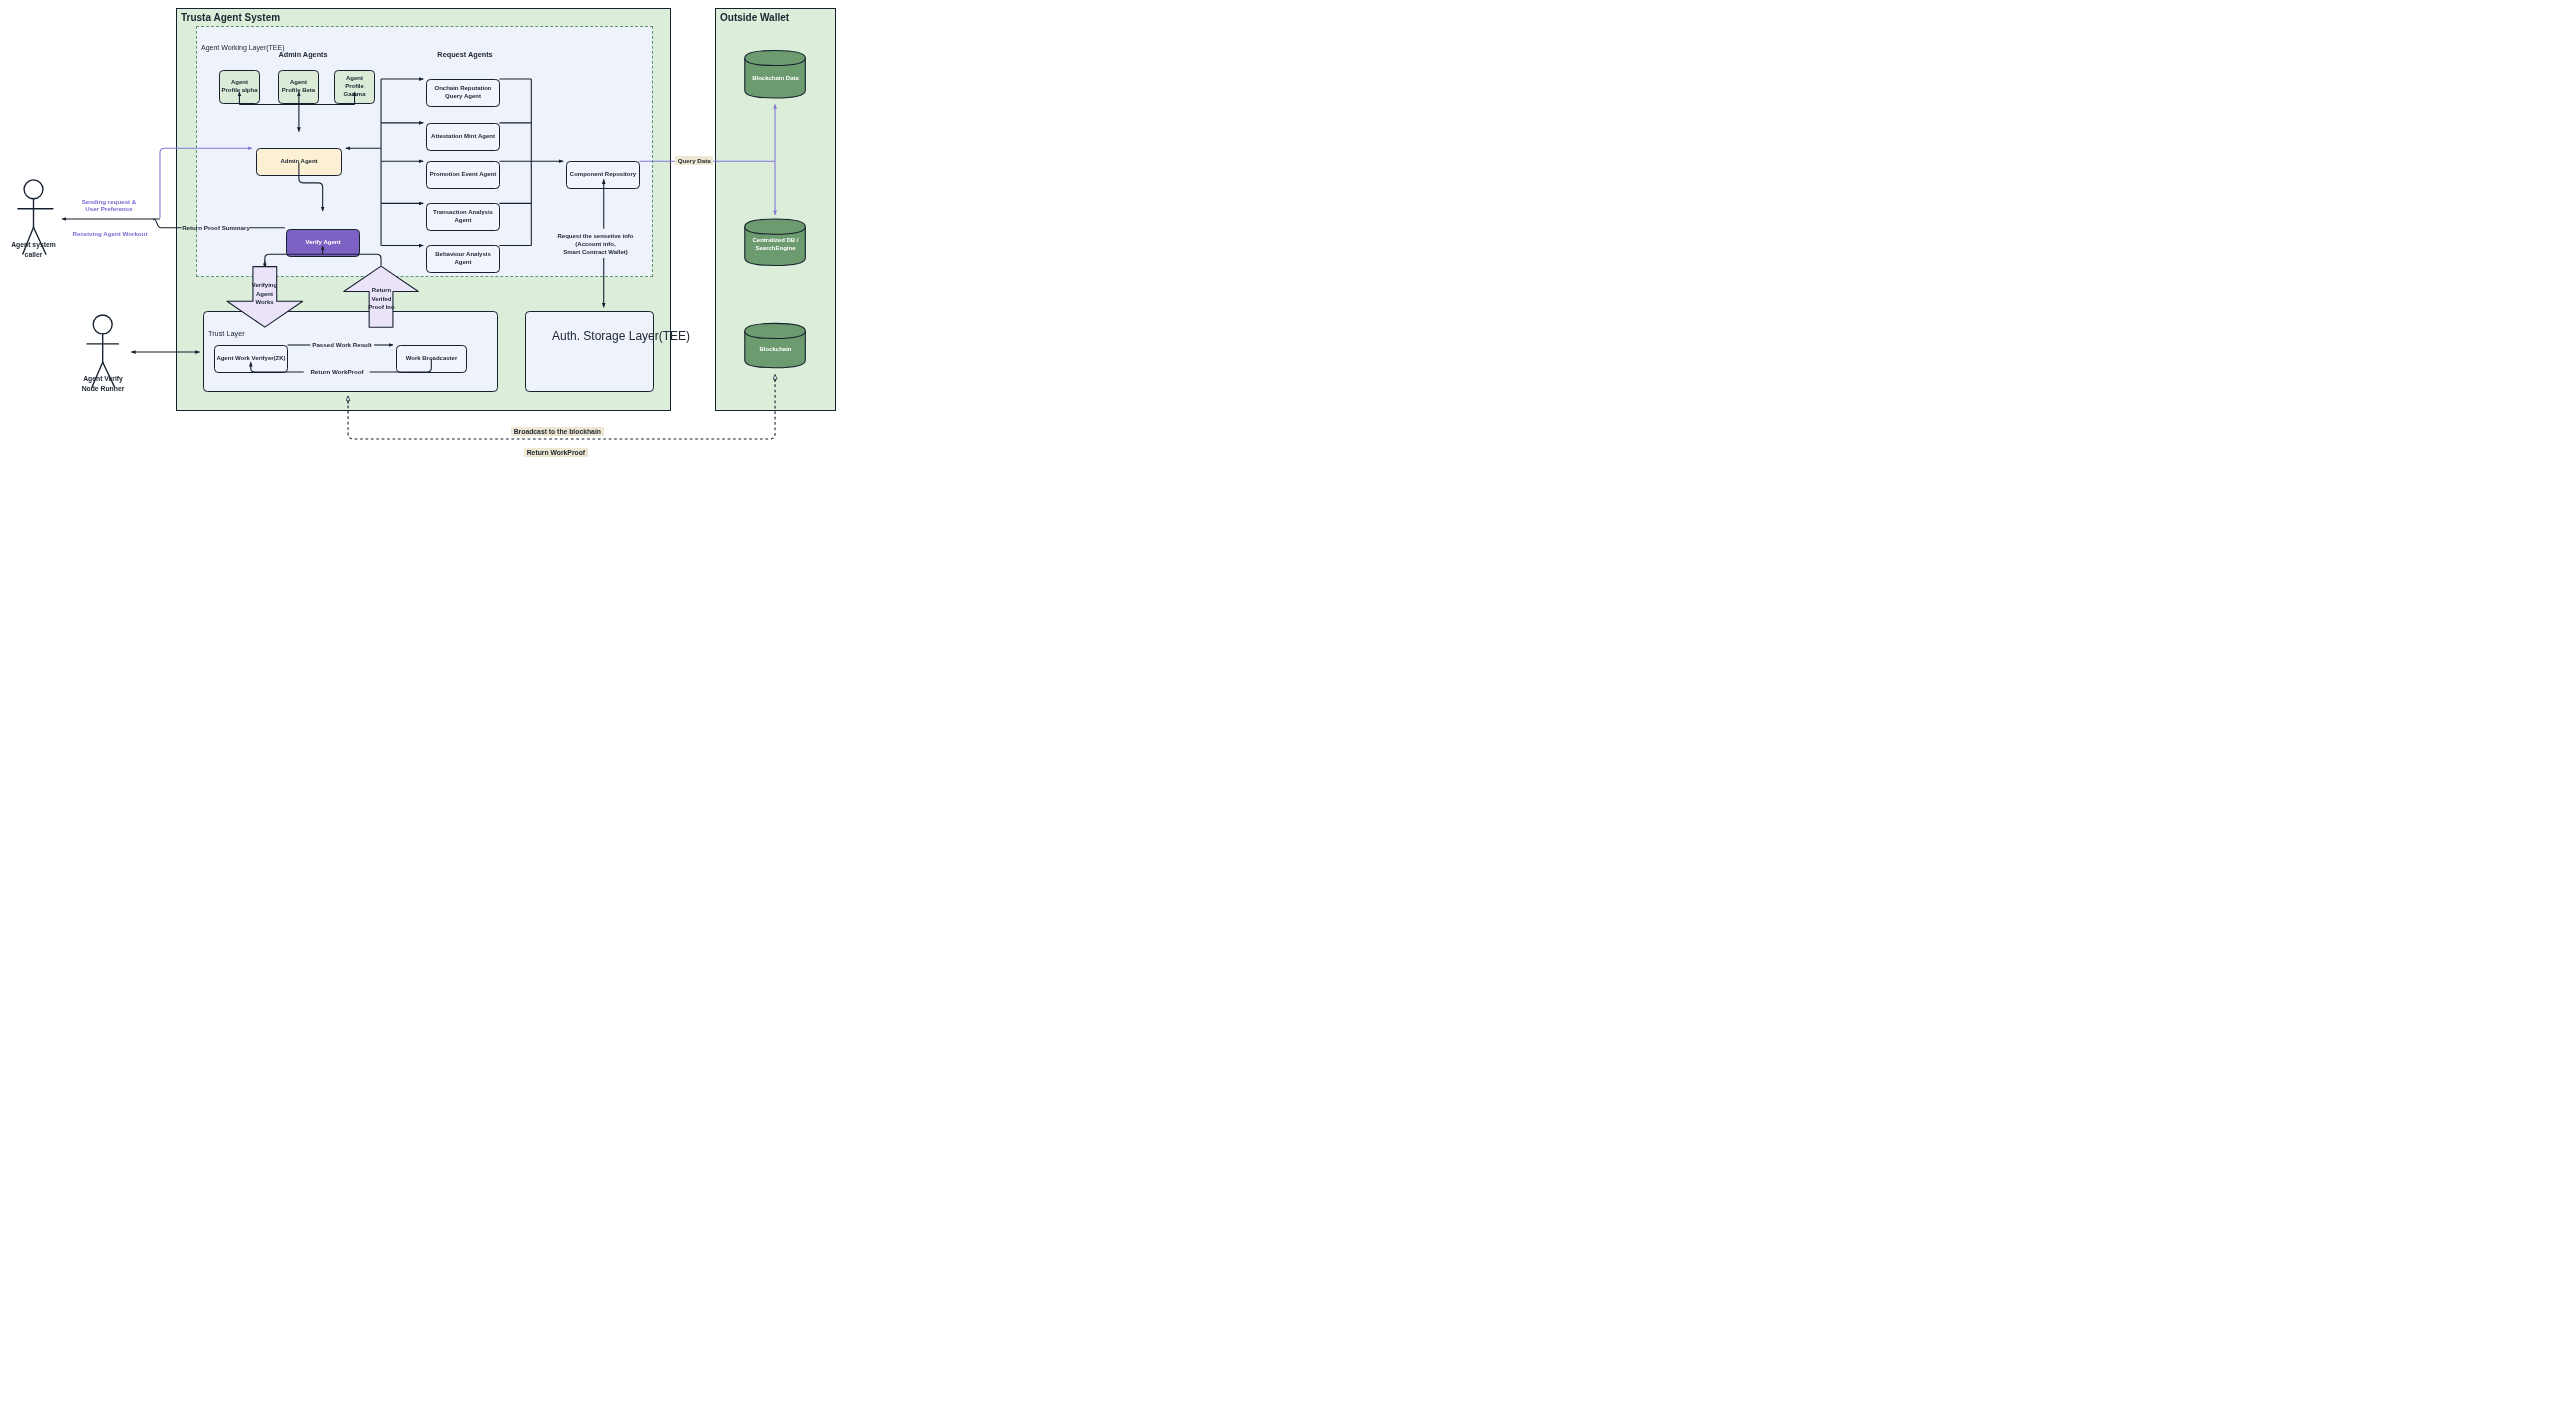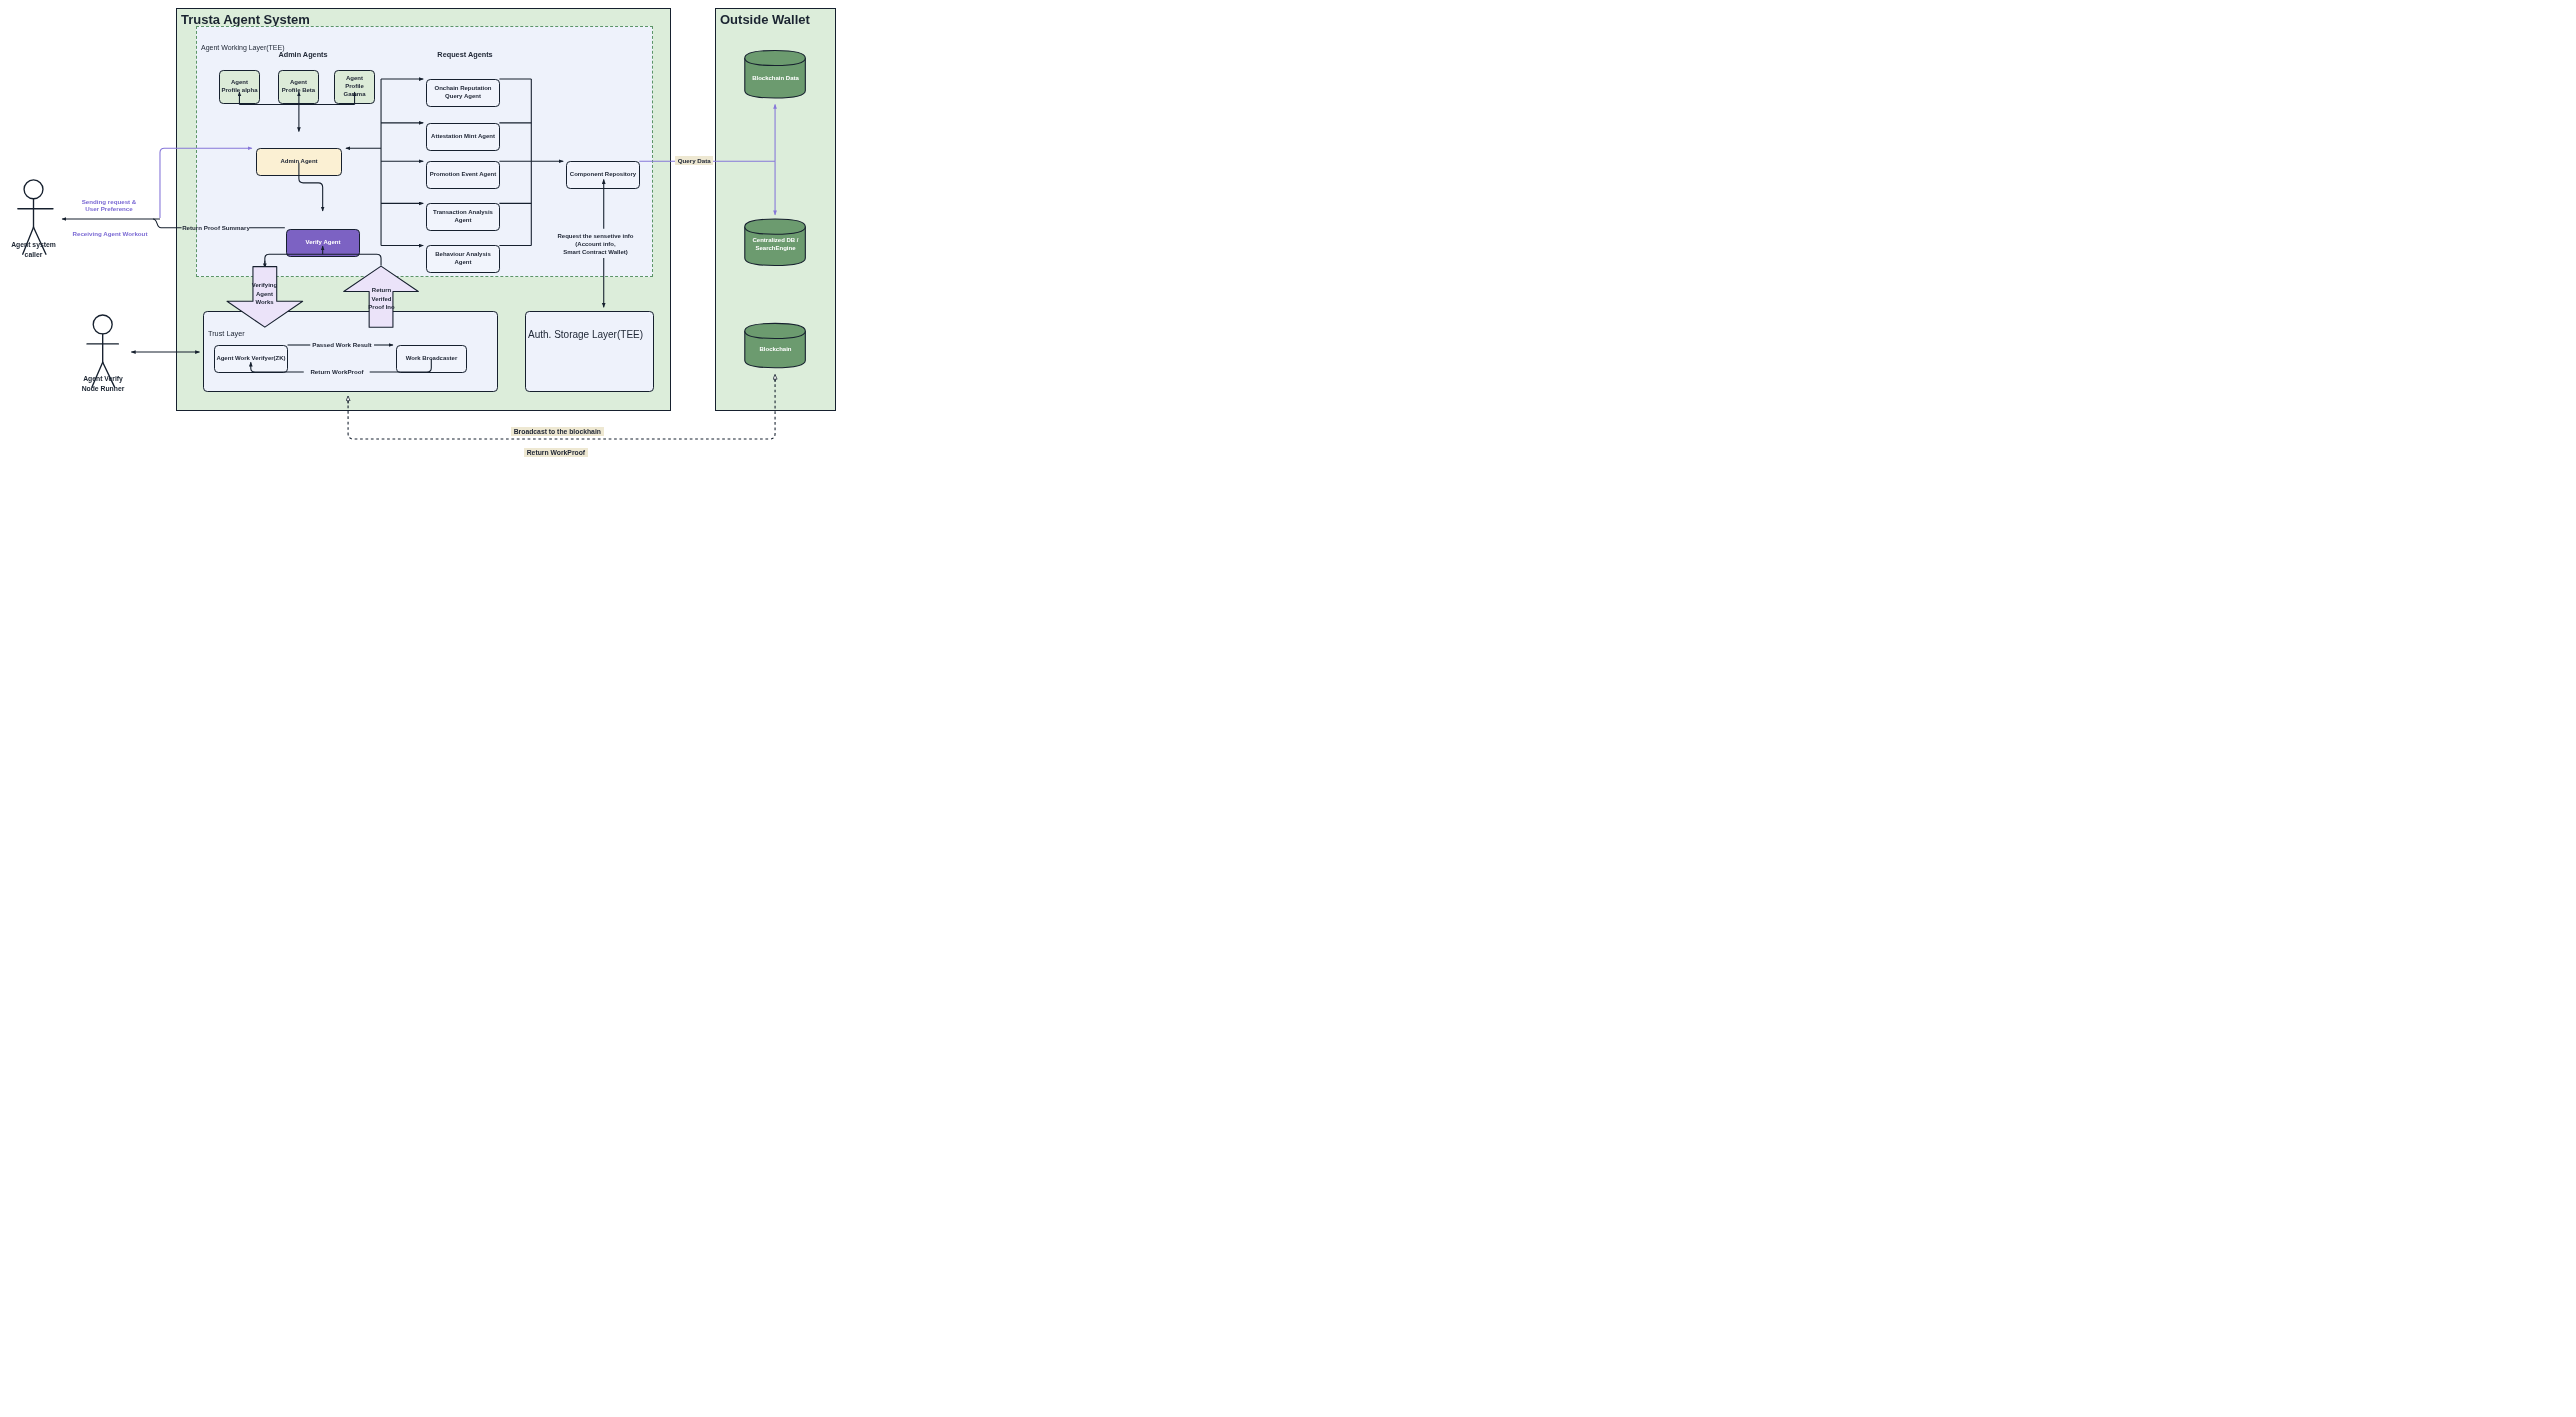--- a/index.html
+++ b/index.html
@@ -1,19 +1,19 @@
 <!DOCTYPE html>
 <html style="font-size:8.7px"><head>
 <meta charset="utf-8">
 <style>
   html,body{margin:0;padding:0;background:#ffffff;font-family:"Liberation Sans",sans-serif;}
   #stage{position:relative;width:841px;height:463px;background:#ffffff;overflow:hidden;
          font-family:"Liberation Sans",sans-serif;color:#1d2433;}
   .container{position:absolute;border:1.4px solid #16202e;background:#dcedda;box-sizing:border-box;}
-  .container-title{position:absolute;font-weight:bold;font-size:13px;color:#1b2431;white-space:nowrap;}
+  .container-title{position:absolute;font-weight:bold;font-size:10px;color:#1b2431;white-space:nowrap;}
   .layer{position:absolute;box-sizing:border-box;background:#eef2fb;}
   .layer.dashed{border:1.1px dashed #5c9568;}
   .layer.solid{border:1.1px solid #16202e;border-radius:4.3px;}
   .layer-title{position:absolute;font-weight:normal;font-size:7px;color:#222a38;white-space:nowrap;}
   .section-header{position:absolute;font-weight:bold;font-size:7.3px;color:#222a38;text-align:center;}
   .box{position:absolute;border:1.1px solid #16202e;border-radius:4.3px;display:flex;align-items:center;
        justify-content:center;text-align:center;font-weight:bold;font-size:6px;line-height:1.3;
        padding:1.1px;box-sizing:border-box;color:#1d2433;background:#f1f4fc;}
   .box.green{background:#dcebd8;}
   .box.beige{background:#fbf0d3;}
@@ -39,21 +39,21 @@
   <div class="container z1" style="left:715px;top:7.6px;width:121px;height:403px;"></div>
   <div class="container-title z2" style="left:720px;top:12px;">Outside Wallet</div>
 
   <div class="layer dashed z2" style="left:196px;top:26px;width:457px;height:251px;"></div>
   <div class="layer-title z3" style="left:201px;top:30px;">Agent Working Layer(TEE)</div>
 
   <div class="layer solid z2" style="left:203px;top:311px;width:295px;height:81px;"></div>
   <div class="layer-title z3" style="left:208px;top:315px;font-size:7.3px;">Trust Layer</div>
 
   <div class="layer solid z2" style="left:525px;top:311px;width:129px;height:81px;"></div>
-  <div class="layer-title z3" style="left:528px;top:315px;font-size:10px;">Auth. Storage Layer(TEE)</div>
+  <div class="layer-title z3" style="left:552px;top:315px;font-size:12px;">Auth. Storage Layer(TEE)</div>
 
   <div class="section-header z3" style="left:265px;top:36px;width:76px;">Admin Agents</div>
   <div class="section-header z3" style="left:427px;top:36px;width:76px;">Request Agents</div>
 
   <svg id="wires" width="841" height="463" viewBox="0 0 1556 856">
     <defs>
       <marker id="mB" markerWidth="10" markerHeight="8" refX="8" refY="3.5" orient="auto-start-reverse" markerUnits="userSpaceOnUse">
         <path d="M0,0 L9,3.5 L0,7 Z" fill="#16202e"></path>
       </marker>
       <marker id="mP" markerWidth="10" markerHeight="8" refX="8" refY="3.5" orient="auto" markerUnits="userSpaceOnUse">

